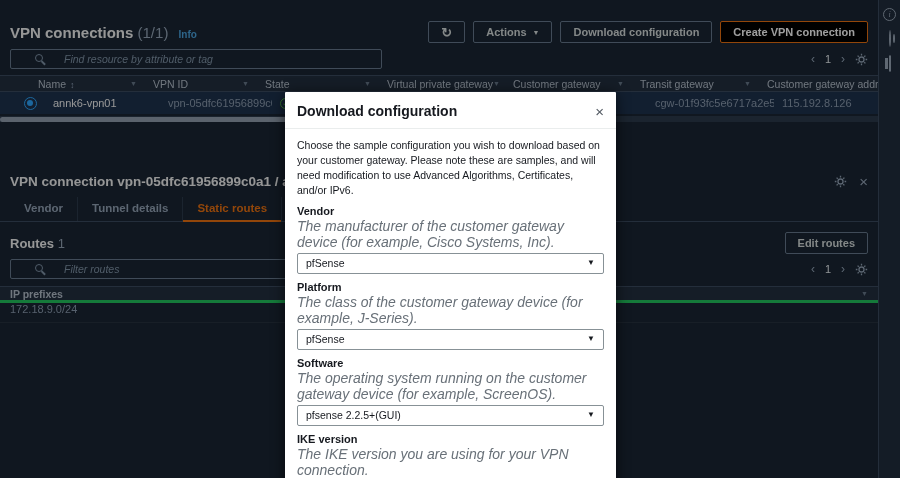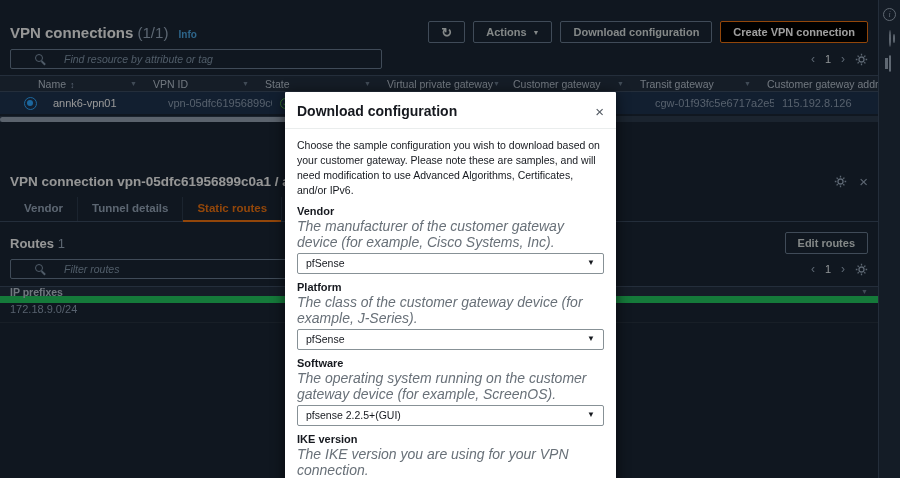--- a/index.html
+++ b/index.html
@@ -80,21 +80,21 @@
   .tab.active { color:#ec7211; }
   .tab.active::after { content:""; position:absolute; left:0; right:0; bottom:-1px; height:2px; background:#ec7211; }
 
   .routes-header { display:flex; justify-content:space-between; align-items:center; padding:10px 10px 5px; }
   .h2 { font-size:13px; font-weight:bold; color:#f2f3f3; }
   .h2 .count { color:#95a5b8; font-weight:normal; }
 
   .routes-filter { display:flex; justify-content:space-between; align-items:center; padding:0 10px 7px; }
   .routes-filter .search-box { width:600px; }
 
-  .routes-thead { display:flex; align-items:center; justify-content:space-between; height:17px; border-top:1px solid #3a4b5f; border-bottom:7px solid #22c55e; background:#232f40; font-size:10.5px; font-weight:bold; color:#b5c0cc; padding:0 10px;gap:21px; }
+  .routes-thead { display:flex; align-items:center; justify-content:space-between; height:17px; border-top:1px solid #3a4b5f; border-bottom:3px solid #22c55e; background:#232f40; font-size:10.5px; font-weight:bold; color:#b5c0cc; padding:0 10px;gap:21px; }
   .routes-thead .caret { color:#68798c; }
   .route-row { height:20px; display:flex; align-items:flex-start; padding:0 10px; font-size:11px; color:#8c9cb0; border-bottom:1px solid rgba(255,255,255,0.06); }
 
   
   .overlay { position:absolute; inset:0; background:rgba(0,0,0,0.38); z-index:50; }
   .modal { position:absolute; left:285px; top:92px; width:331px; background:#ffffff; z-index:100; box-shadow:0 2px 14px rgba(0,0,0,0.65); border-radius:1px; }
   .modal-header { display:flex; justify-content:space-between; align-items:center; padding:11px 12px 9px; border-bottom:1px solid #eaeded; }
   .modal-title { font-size:14px; font-weight:bold; color:#16191f; }
   .modal-close { background:none; border:none; color:#545b64; font-size:15px; line-height:1; cursor:pointer; }
   .modal-body { padding:9px 12px 2px; }

